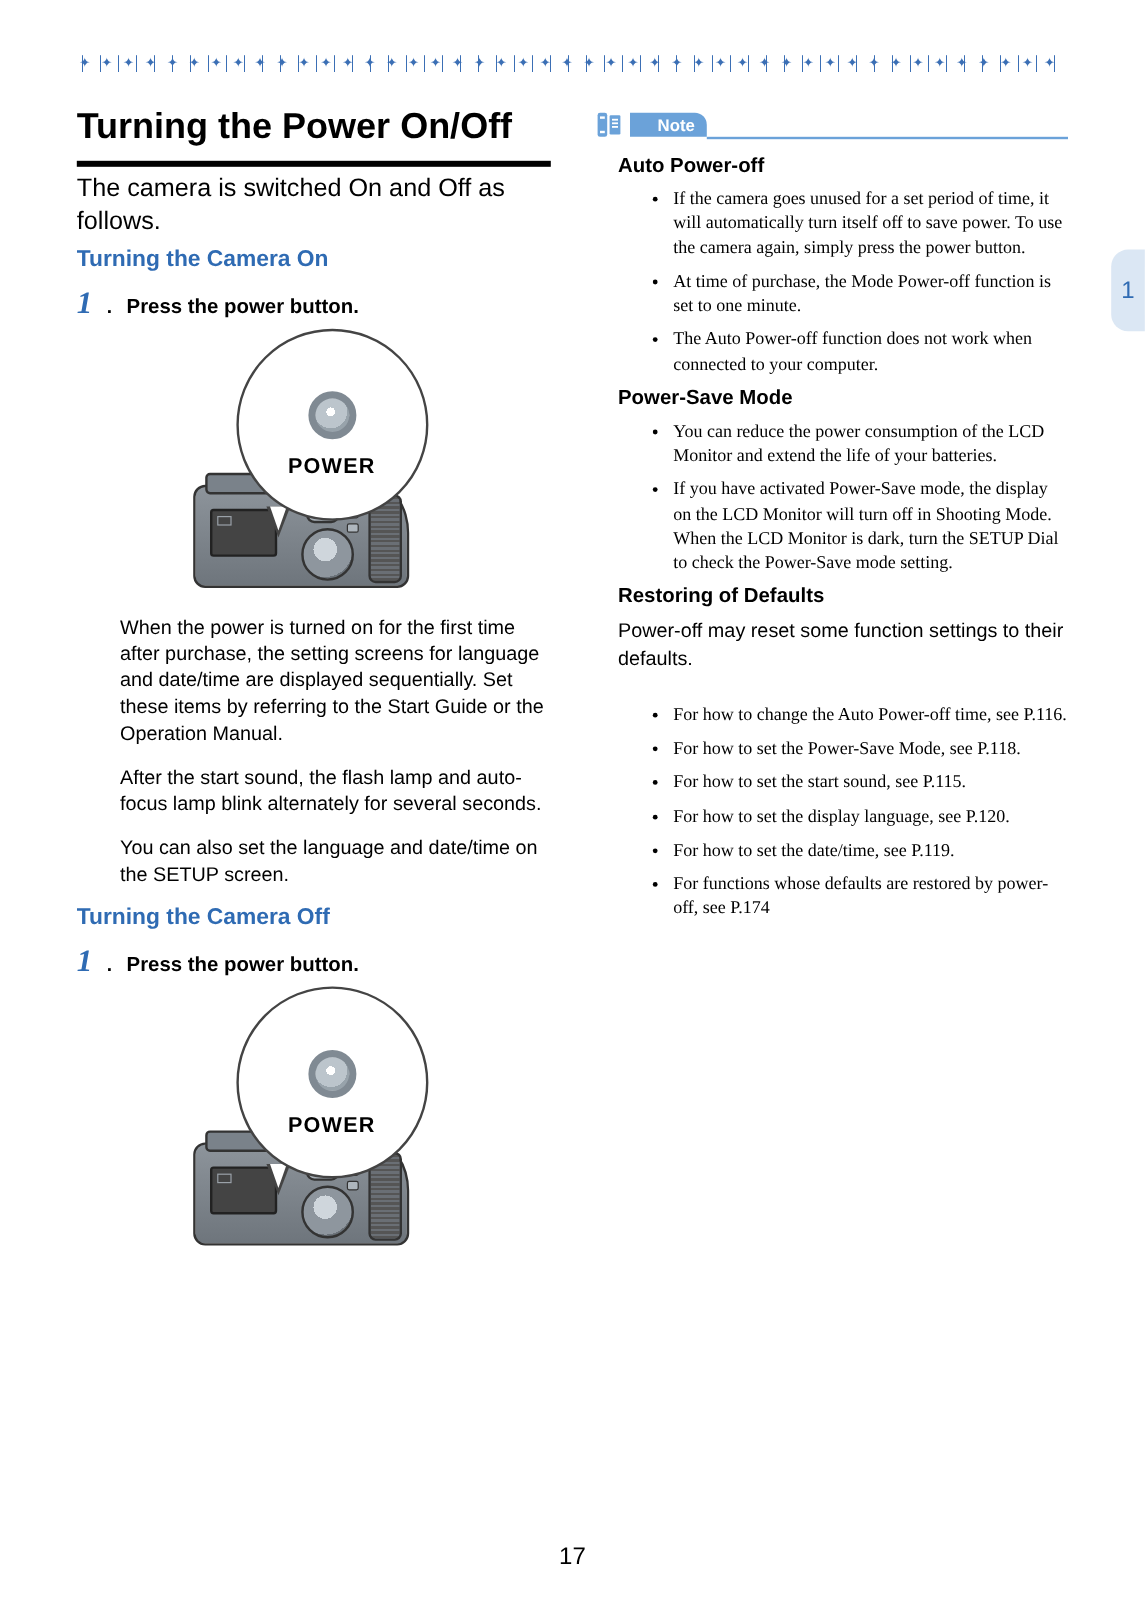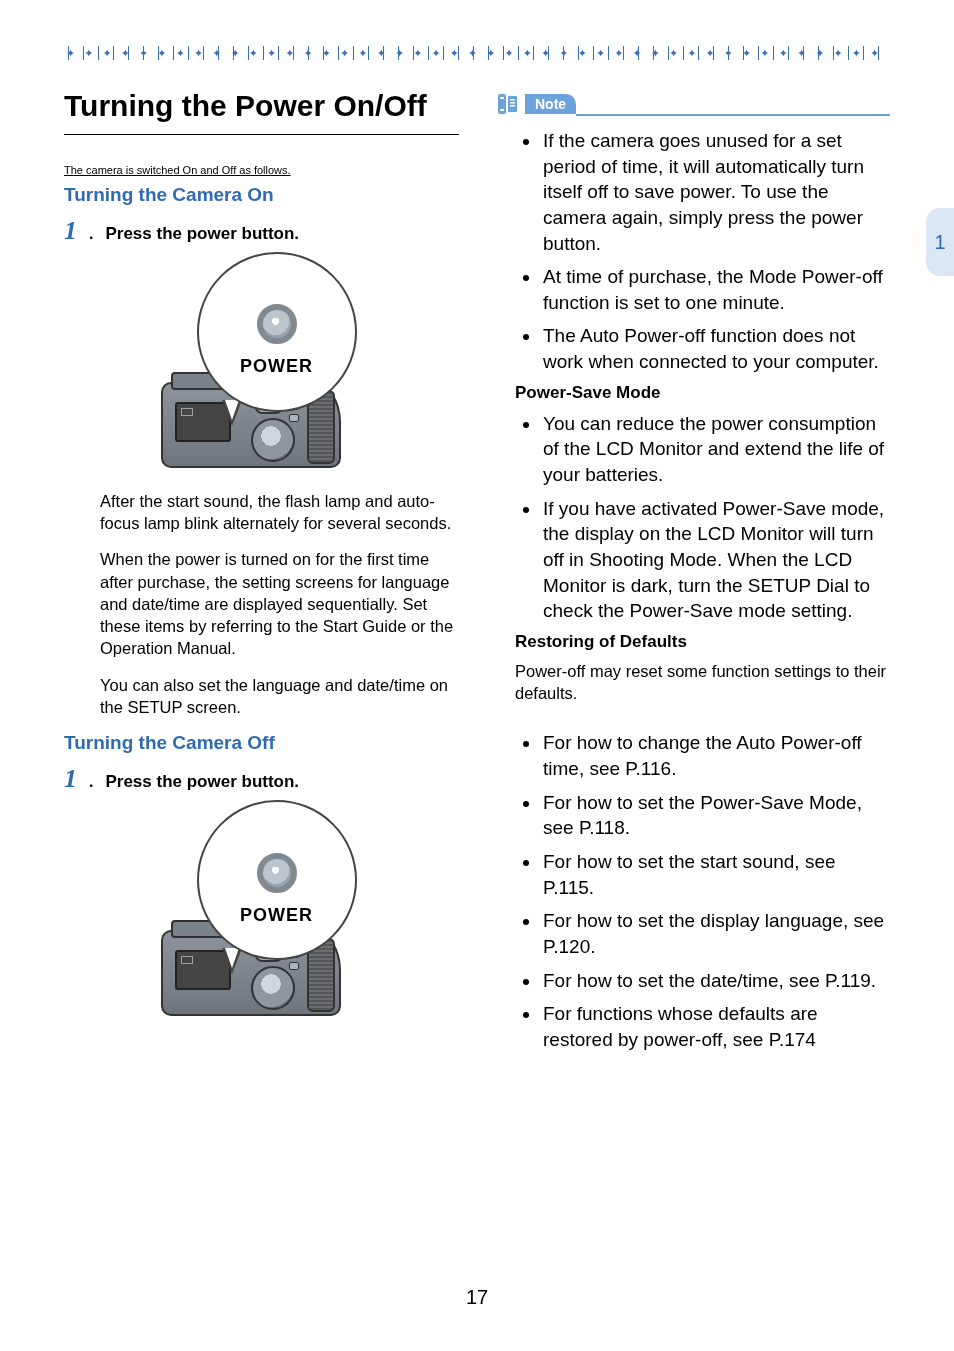--- a/index.html
+++ b/index.html
@@ -35,28 +35,27 @@
   }
   .col { flex: 1; min-width: 0; }
   .main-title {
     font-family: Arial, Helvetica, sans-serif;
     font-weight: 900;
     font-size: 30px;
     line-height: 1.2;
     margin-bottom: 10px;
   }
   .title-underline {
-    border-bottom: 1px solid #000000;
+    border-bottom: 5px solid #000000;
     padding-bottom: 0px;
-    margin-bottom: 28px;
+    margin-bottom: 4px;
   }
   .body-text {
-    font-size: 11px;
+    font-size: 21px;
     line-height: 1.35;
-    text-decoration: underline;
   }
   .section-heading {
     color: #2f6bb3;
     font-weight: bold;
     font-size: 19px;
     font-family: "Trebuchet MS", Arial, sans-serif;
     margin-top: 6px;
     margin-bottom: 12px;
   }
   .step-row {
@@ -92,42 +91,43 @@
   .callout-icon {
     width: 24px;
     height: 24px;
     margin-right: 6px;
   }
   .callout-tab {
     background: #6ba2d9;
     color: #fff;
     font-weight: bold;
     font-size: 14px;
-    padding: 2px 10px 2px 10px;
+    padding: 2px 10px 2px 23px;
     border-radius: 0 10px 0 0;
   }
   .callout-underline {
     flex: 1;
     border-bottom: 2px solid #6ba2d9;
     align-self: flex-end;
     height: 2px;
   }
   .ref-tab { background: #5dc6d2; }
   .ref-underline { border-bottom: 2px solid #5dc6d2; }
 
   .sub-heading {
     font-weight: bold;
     font-size: 17px;
     margin: 6px 0 8px 20px;
   }
   .bullet-list {
     list-style: disc;
-    margin-left: 46px;
-    font-size: 19px;
+    margin-left: 64px;
+    font-size: 15px;
     line-height: 1.35;
+    font-family: Liberation Serif, serif;
   }
   .bullet-list li { margin-bottom: 8px; padding-left: 2px; }
   .plain-para {
     font-size: 16.5px;
     line-height: 1.35;
     margin-left: 20px;
     margin-bottom: 26px;
   }
 
   .page-num {
@@ -268,22 +268,22 @@
               <span></span>
               <span></span>
               <span></span>
             </div>
           <div class="camera-dial"></div>
           <div class="camera-grip"></div>
         </div>
       </div>
     </div>
 
+    <p class="indented-para">When the power is turned on for the first time after purchase, the setting screens for language and date/time are displayed sequentially. Set these items by referring to the Start Guide or the Operation Manual.</p>
     <p class="indented-para">After the start sound, the flash lamp and auto-focus lamp blink alternately for several seconds.</p>
-    <p class="indented-para">When the power is turned on for the first time after purchase, the setting screens for language and date/time are displayed sequentially. Set these items by referring to the Start Guide or the Operation Manual.</p>
     <p class="indented-para">You can also set the language and date/time on the SETUP screen.</p>
 
     <h2 class="section-heading">Turning the Camera Off</h2>
     <div class="step-row">
       <span class="step-num">1</span>
         <span class="step-dot">.</span>
       <span class="step-text">Press the power button.</span>
     </div>
 
     <div class="figure-wrap">
@@ -317,20 +317,21 @@
         <rect x="5" y="17" width="4" height="2" fill="#fff"></rect>
         <rect x="13" y="4" width="9" height="16" rx="1" fill="#6ba2d9"></rect>
         <rect x="15" y="7" width="5" height="1.5" fill="#fff"></rect>
         <rect x="15" y="10" width="5" height="1.5" fill="#fff"></rect>
         <rect x="15" y="13" width="5" height="1.5" fill="#fff"></rect>
       </svg>
       <div class="callout-tab">Note</div>
       <div class="callout-underline"></div>
     </div>
 
+    <div class="sub-heading">Auto Power-off</div>
     <ul class="bullet-list">
       <li>If the camera goes unused for a set period of time, it will automatically turn itself off to save power. To use the camera again, simply press the power button.</li>
       <li>At time of purchase, the Mode Power-off function is set to one minute.</li>
       <li>The Auto Power-off function does not work when connected to your computer.</li>
     </ul>
 
     <div class="sub-heading">Power-Save Mode</div>
     <ul class="bullet-list">
       <li>You can reduce the power consumption of the LCD Monitor and extend the life of your batteries.</li>
       <li>If you have activated Power-Save mode, the display on the LCD Monitor will turn off in Shooting Mode. When the LCD Monitor is dark, turn the SETUP Dial to check the Power-Save mode setting.</li>

